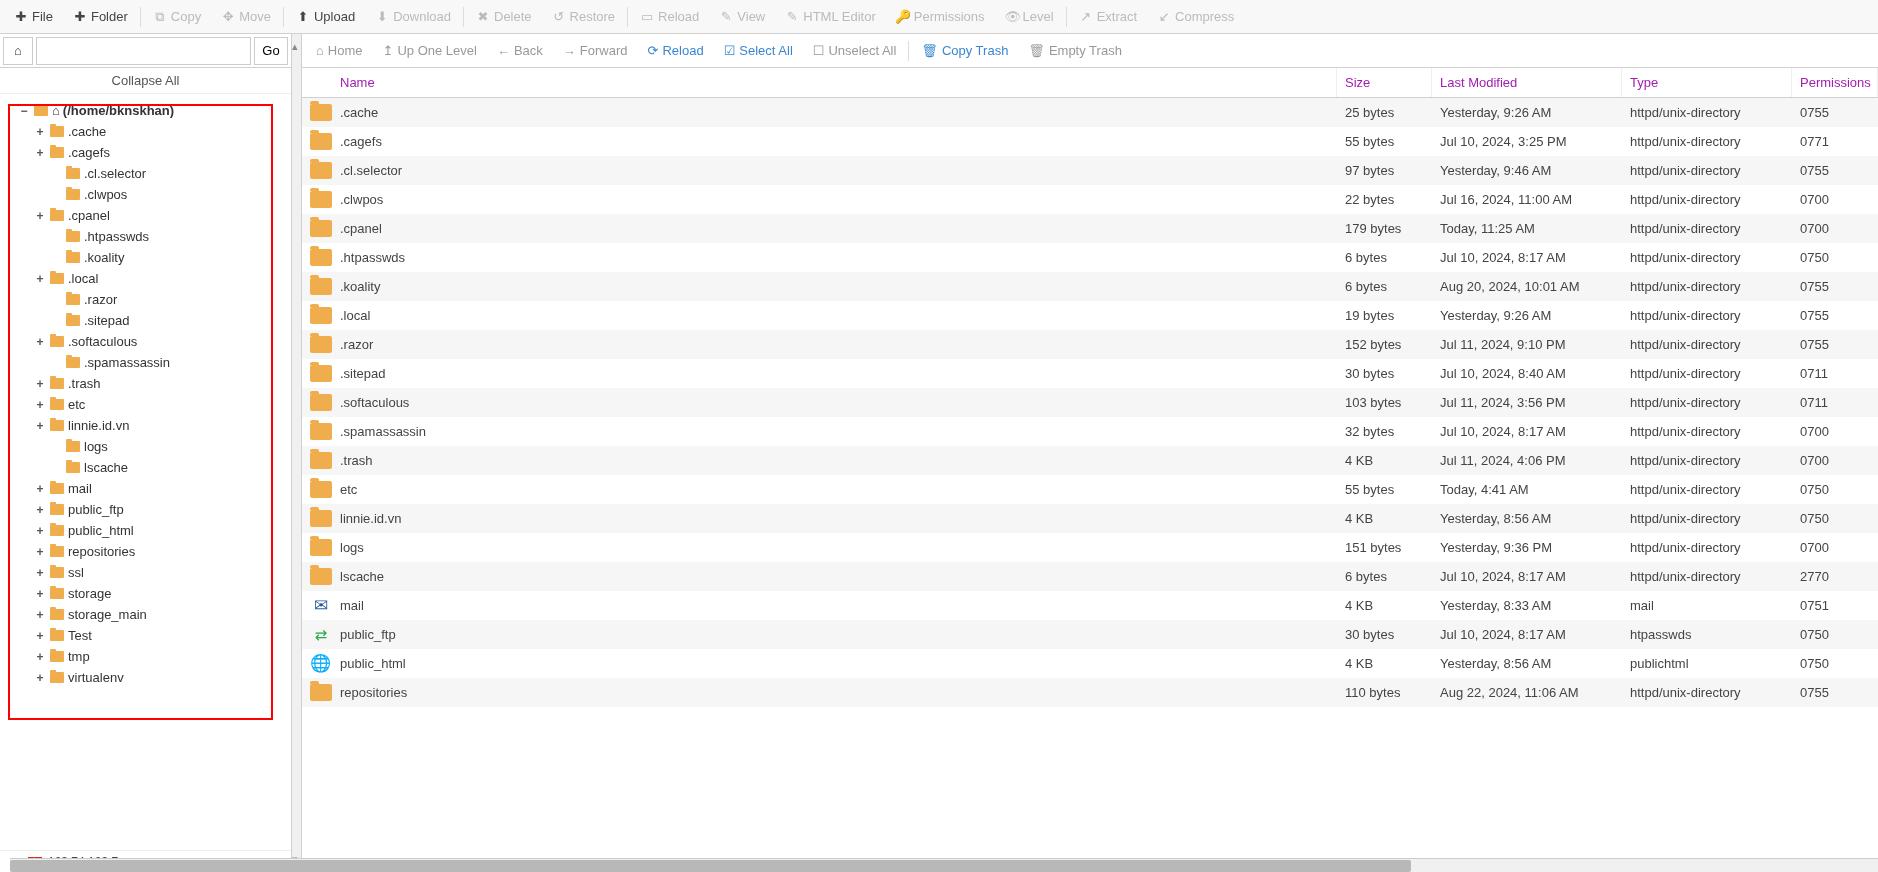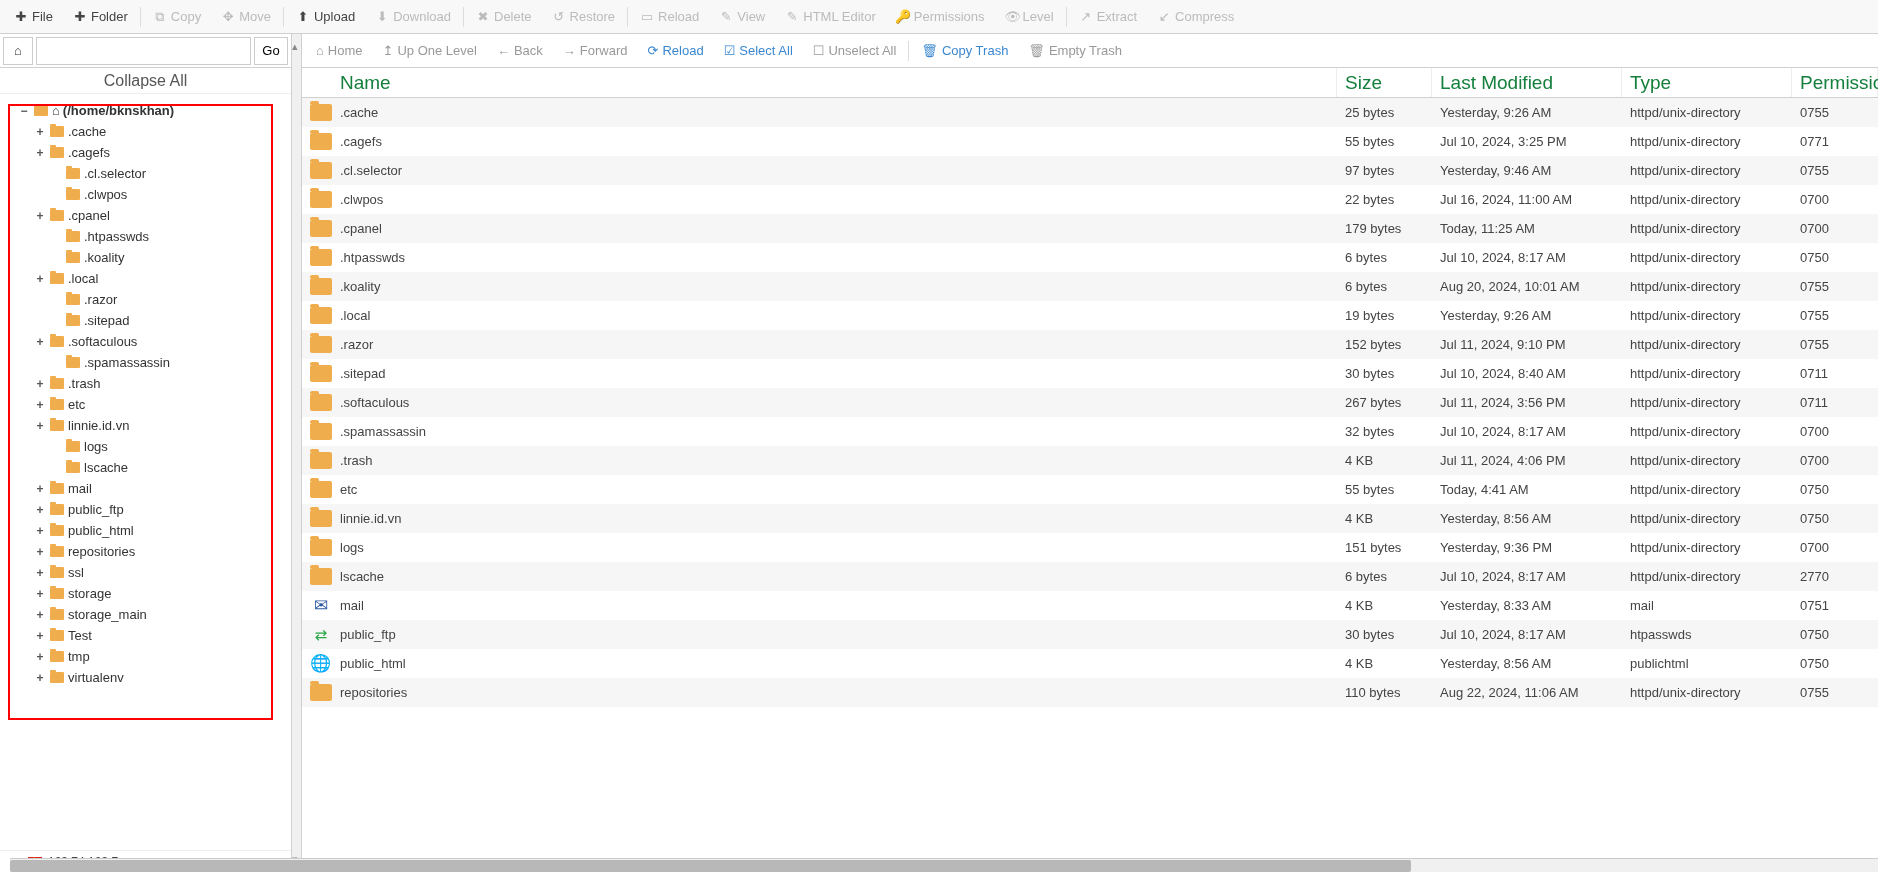--- a/index.html
+++ b/index.html
@@ -16,21 +16,21 @@
 .mid-gutter { width: 10px; background: #f0f0f0; border-right: 1px solid #d0d0d0; position: relative; }
 .mid-gutter .arrow-up { position: absolute; top: 6px; left: 0; font-size: 11px; color: #888; }
 .mid-gutter .arrow-down { position: absolute; bottom: 6px; left: 0; font-size: 11px; color: #888; }
 .right { flex: 1; display: flex; flex-direction: column; overflow: hidden; }
 
 .navrow { display: flex; align-items: center; height: 34px; border-bottom: 1px solid #d0d0d0; padding: 3px; gap: 3px; }
 .navrow .home { width: 30px; height: 28px; border: 1px solid #ccc; display: flex; align-items: center; justify-content: center; cursor: pointer; background: #fff; }
 .navrow input { flex: 1; height: 28px; border: 1px solid #ccc; padding: 0 6px; font-size: 13px; }
 .navrow .go { width: 34px; height: 28px; border: 1px solid #ccc; background: #fff; cursor: pointer; font-size: 13px; }
 
-.collapse { text-align: center; height: 26px; line-height: 26px; border-bottom: 1px solid #eee; cursor: pointer; color: #555; font-size: 16px; }
+.collapse { text-align: center; height: 26px; line-height: 26px; border-bottom: 1px solid #eee; cursor: pointer; color: #555; font-size: 13px; }
 
 .tree { flex: 1; overflow-y: auto; padding: 6px 2px; position: relative; }
 .redbox { position: absolute; border: 2px solid red; top: 10px; left: 8px; width: 265px; height: 616px; pointer-events: none; z-index: 5; }
 .tnode { display: flex; align-items: center; height: 21px; font-size: 13px; color: #333; cursor: pointer; white-space: nowrap; }
 .tnode .exp { width: 12px; text-align: center; font-weight: bold; color: #555; font-size: 12px; }
 .tnode .fld { width: 16px; height: 14px; margin: 0 3px; display: inline-flex; align-items: center; justify-content: center; color: #f0ad4e; }
 .folder-icon { width: 14px; height: 11px; background: #f0ad4e; border-radius: 1px; position: relative; }
 .folder-icon::before { content: ''; position: absolute; top: -2px; left: 0; width: 6px; height: 2px; background: #f0ad4e; border-radius: 1px 1px 0 0; }
 .folder-open { width: 14px; height: 11px; background: #f0ad4e; border-radius: 1px; position: relative; }
 .tnode.d0 { padding-left: 16px; font-weight: bold; }
@@ -42,21 +42,21 @@
 .flag::after { content: '★'; position: absolute; color: #ff0; font-size: 7px; top: -1px; left: 3px; }
 
 .actbar { display: flex; align-items: center; height: 34px; border-bottom: 1px solid #d0d0d0; padding: 0 4px; }
 .actbar .abtn { display: flex; align-items: center; gap: 4px; padding: 0 10px; height: 34px; cursor: pointer; font-size: 13px; }
 .actbar .abtn.grey { color: #999; }
 .actbar .abtn.blue { color: #3a87d0; }
 .actbar .asep { width: 1px; height: 20px; background: #ddd; margin: 0 2px; }
 
 .grid { flex: 1; overflow: auto; position: relative; }
 .ghead { display: flex; height: 30px; align-items: center; border-bottom: 1px solid #d0d0d0; position: sticky; top: 0; background: #fff; z-index: 2; }
-.ghead .gcol { padding: 0 8px; font-size: 19px; color: #15803d; cursor: pointer; border-right: 1px solid #eee; height: 100%; display: flex; align-items: center; }
+.ghead .gcol { padding: 0 8px; font-size: 13px; color: #a21caf; cursor: pointer; border-right: 1px solid #eee; height: 100%; display: flex; align-items: center; }
 .c-sp { width: 38px; border-right: none !important; }
 .c-name { flex: 1; min-width: 300px; padding-left: 0 !important; }
 .c-size { width: 95px; }
 .c-mod { width: 190px; }
 .c-type { width: 170px; }
 .c-perm { width: 86px; }
 
 .grow { display: flex; height: 29px; align-items: center; font-size: 13px; color: #444; cursor: pointer; }
 .grow:nth-child(odd) { background: #f6f6f6; }
 .grow .gc { padding: 0 8px; overflow: hidden; white-space: nowrap; text-overflow: ellipsis; }
@@ -516,21 +516,21 @@
             <div class="gc c-size">30 bytes</div>
             <div class="gc c-mod">Jul 10, 2024, 8:40 AM</div>
             <div class="gc c-type">httpd/unix-directory</div>
             <div class="gc c-perm">0711</div>
           </div>
           <div class="grow">
             <div class="gicon">
               <span class="folder-big"></span>
             </div>
             <div class="gc c-name">.softaculous</div>
-            <div class="gc c-size">267 bytes</div>
+            <div class="gc c-size">103 bytes</div>
             <div class="gc c-mod">Jul 11, 2024, 3:56 PM</div>
             <div class="gc c-type">httpd/unix-directory</div>
             <div class="gc c-perm">0711</div>
           </div>
           <div class="grow">
             <div class="gicon">
               <span class="folder-big"></span>
             </div>
             <div class="gc c-name">.spamassassin</div>
             <div class="gc c-size">32 bytes</div>

